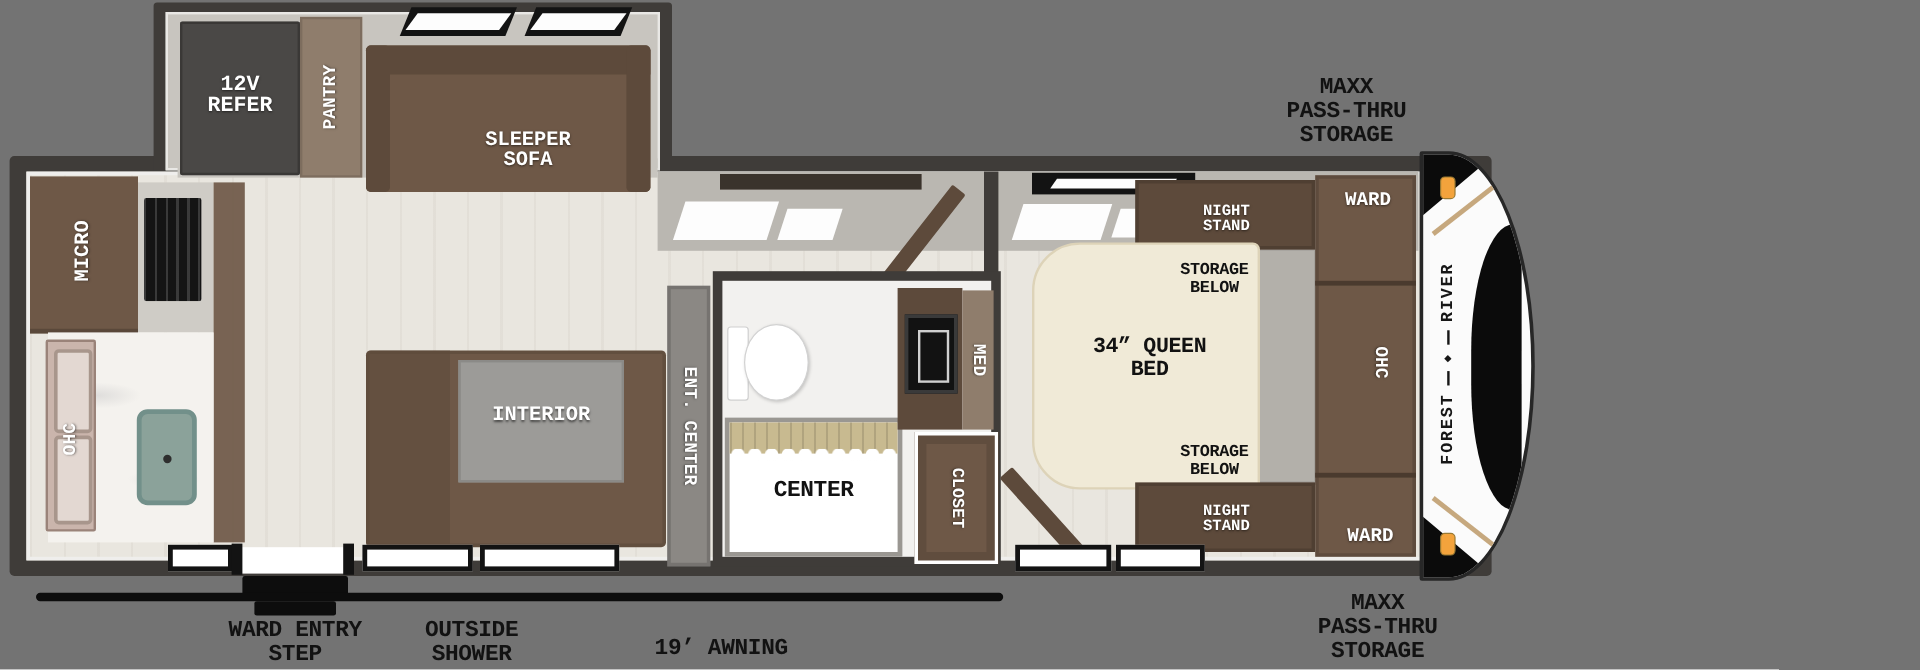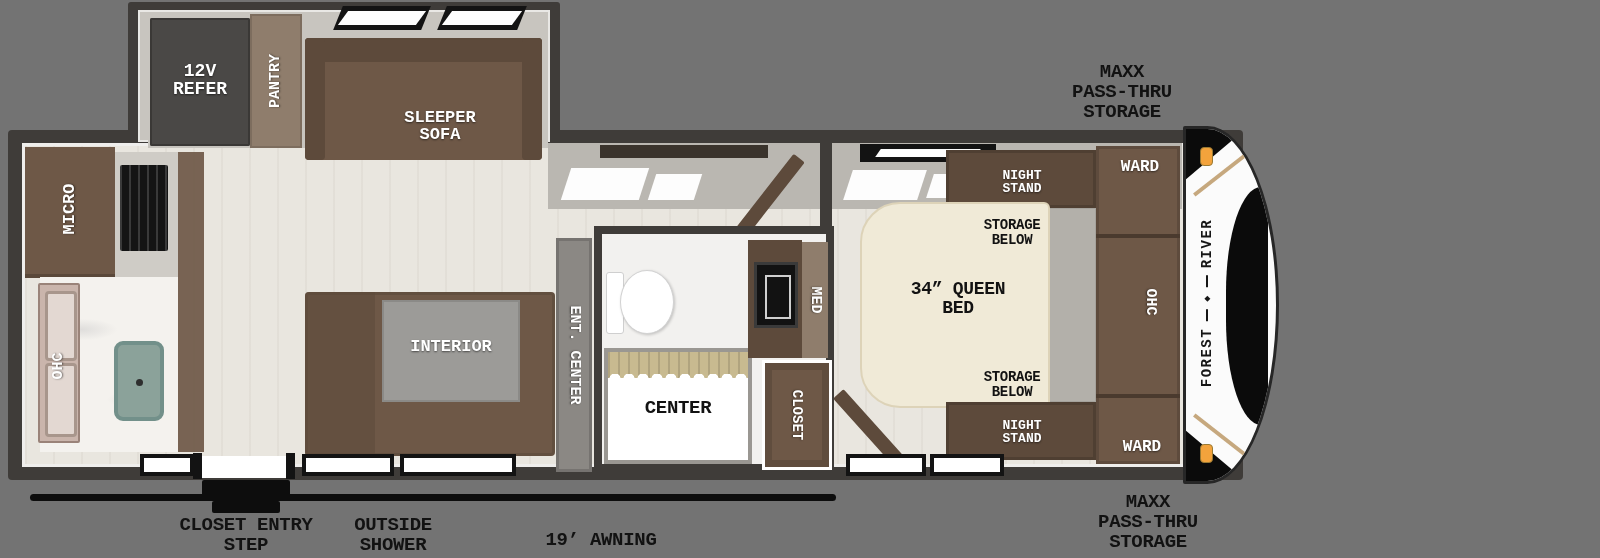--- a/index.html
+++ b/index.html
@@ -188,19 +188,19 @@
 PASS-THRU
 STORAGE</div>
   <div class="pin lblb" style="left:1148px;top:523px;font-size:19px;">MAXX
 PASS-THRU
 STORAGE</div>
 
   <div class="abs" style="left:202px;top:480px;width:88px;height:20px;background:#0d0d0d;border-radius:2px;"></div>
   <div class="abs" style="left:212px;top:501px;width:68px;height:12px;background:#0d0d0d;border-radius:2px;"></div>
   <div class="abs" style="left:30px;top:494px;width:806px;height:7px;background:#0d0d0d;border-radius:4px;"></div>
 
-  <div class="pin lblb" style="left:246px;top:536px;font-size:19px;">CLOSET ENTRY
+  <div class="pin lblb" style="left:246px;top:536px;font-size:19px;">WARD ENTRY
 STEP</div>
   <div class="pin lblb" style="left:393px;top:536px;font-size:19px;">OUTSIDE
 SHOWER</div>
   <div class="pin lblb" style="left:601px;top:528px;font-size:19px;margin-top:13px;">19’ AWNING</div>
 
 </div>
 
 </body></html>

